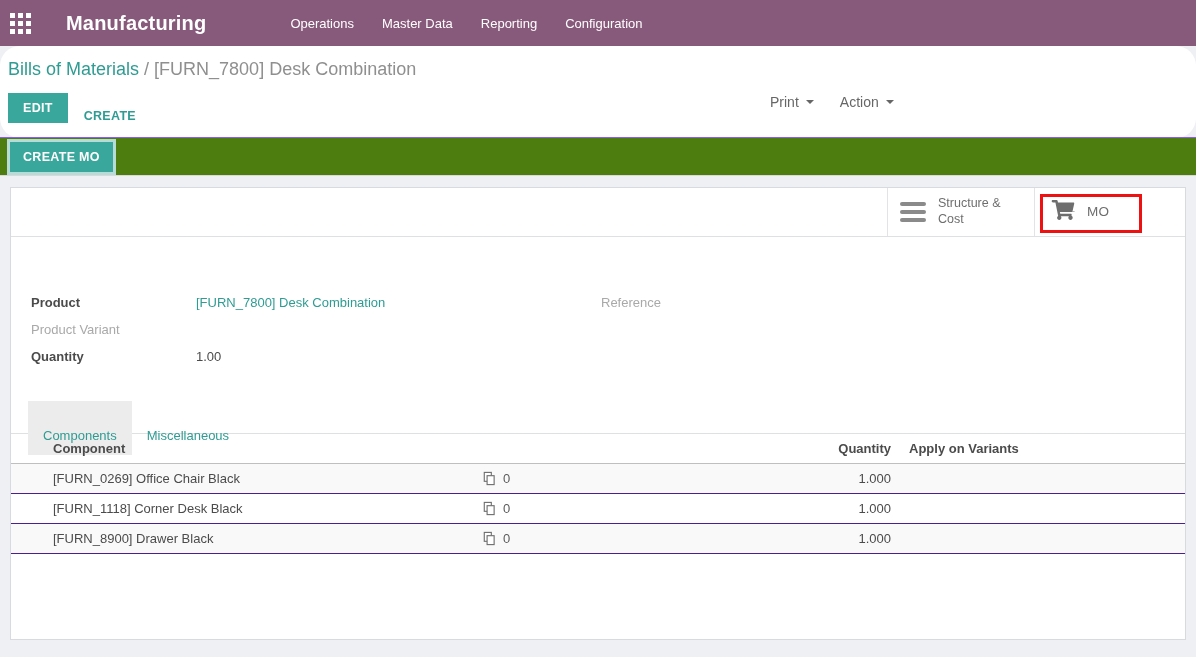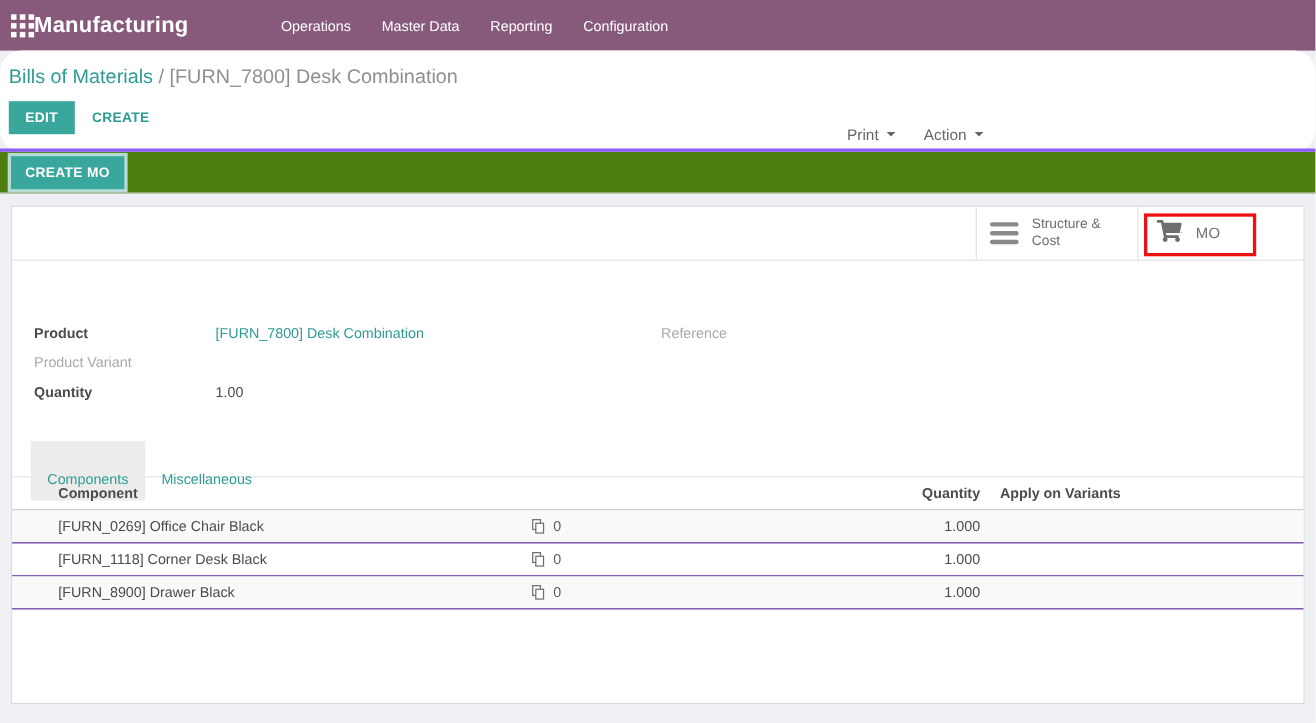--- a/index.html
+++ b/index.html
@@ -25,40 +25,41 @@
     display: grid;
     grid-template-columns: repeat(3, 5px);
     grid-template-rows: repeat(3, 5px);
     gap: 3px;
     cursor: pointer;
   }
   .apps-grid span { background: #fff; width: 5px; height: 5px; }
   .brand {
     font-size: 20px;
     font-weight: bold;
+    margin-left: 35px;
     letter-spacing: .2px;
   }
   .nav-menus { display: flex; margin-left: 70px; }
   .nav-item {
     font-size: 13px;
     padding: 8px 14px;
     cursor: pointer;
     white-space: nowrap;
   }
 
   
   .control-panel { background: #fff; border-radius: 20px; }
   .breadcrumb-row { padding: 13px 16px 6px 8px; font-size: 18px; }
   .breadcrumb-link { color: var(--teal-link, #2E9C93); cursor: pointer; text-decoration: none; }
   .breadcrumb-sep, .breadcrumb-current { color: #8f8f8f; }
   .cp-buttons {
     padding: 6px 2px 14px 8px;
-    border-bottom: 3px solid #8b5cf6;
-    display: flex;
-    align-items: center;
+    border-bottom: 1px solid #8b5cf6;
+    display: flex;
+    align-items: flex-end;
     position: relative;
     height: 52px;
   }
   .btn-primary {
     background: var(--teal-button, #3AA79D);
     color: #fff;
     border: none;
     font-family: inherit;
     font-size: 12.5px;
     font-weight: bold;
@@ -71,21 +72,21 @@
     background: none; border: none;
     font-family: inherit;
     font-size: 12.5px;
     font-weight: bold;
     margin-left: 16px;
     cursor: pointer;
     letter-spacing: .3px;
   }
   .cp-actions {
     position: absolute;
-    left: 770px; top: 28px;
+    left: 770px; top: 8px;
     display: flex;
     gap: 26px;
   }
   .dropdown-toggle {
     font-size: 14px;
     color: #666;
     background: none; border: none;
     font-family: inherit;
     cursor: pointer;
     display: flex; align-items: center; gap: 7px;

